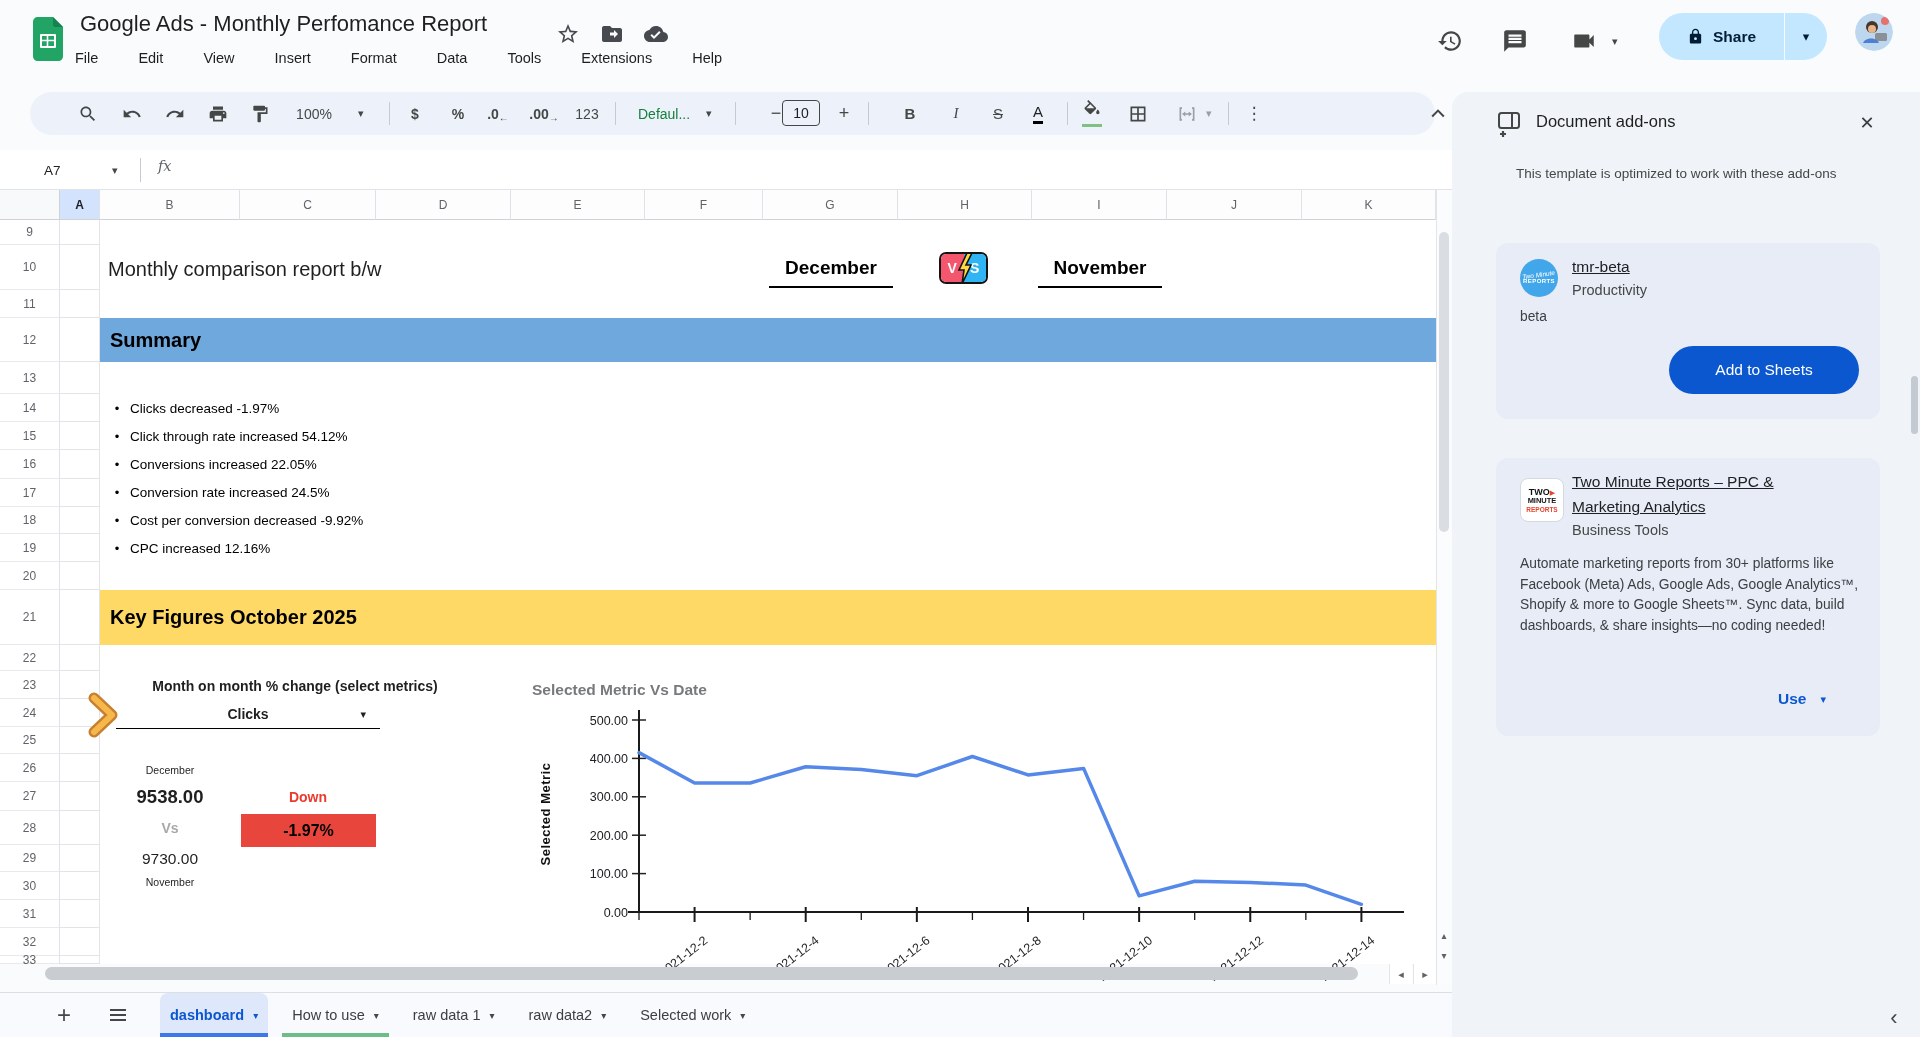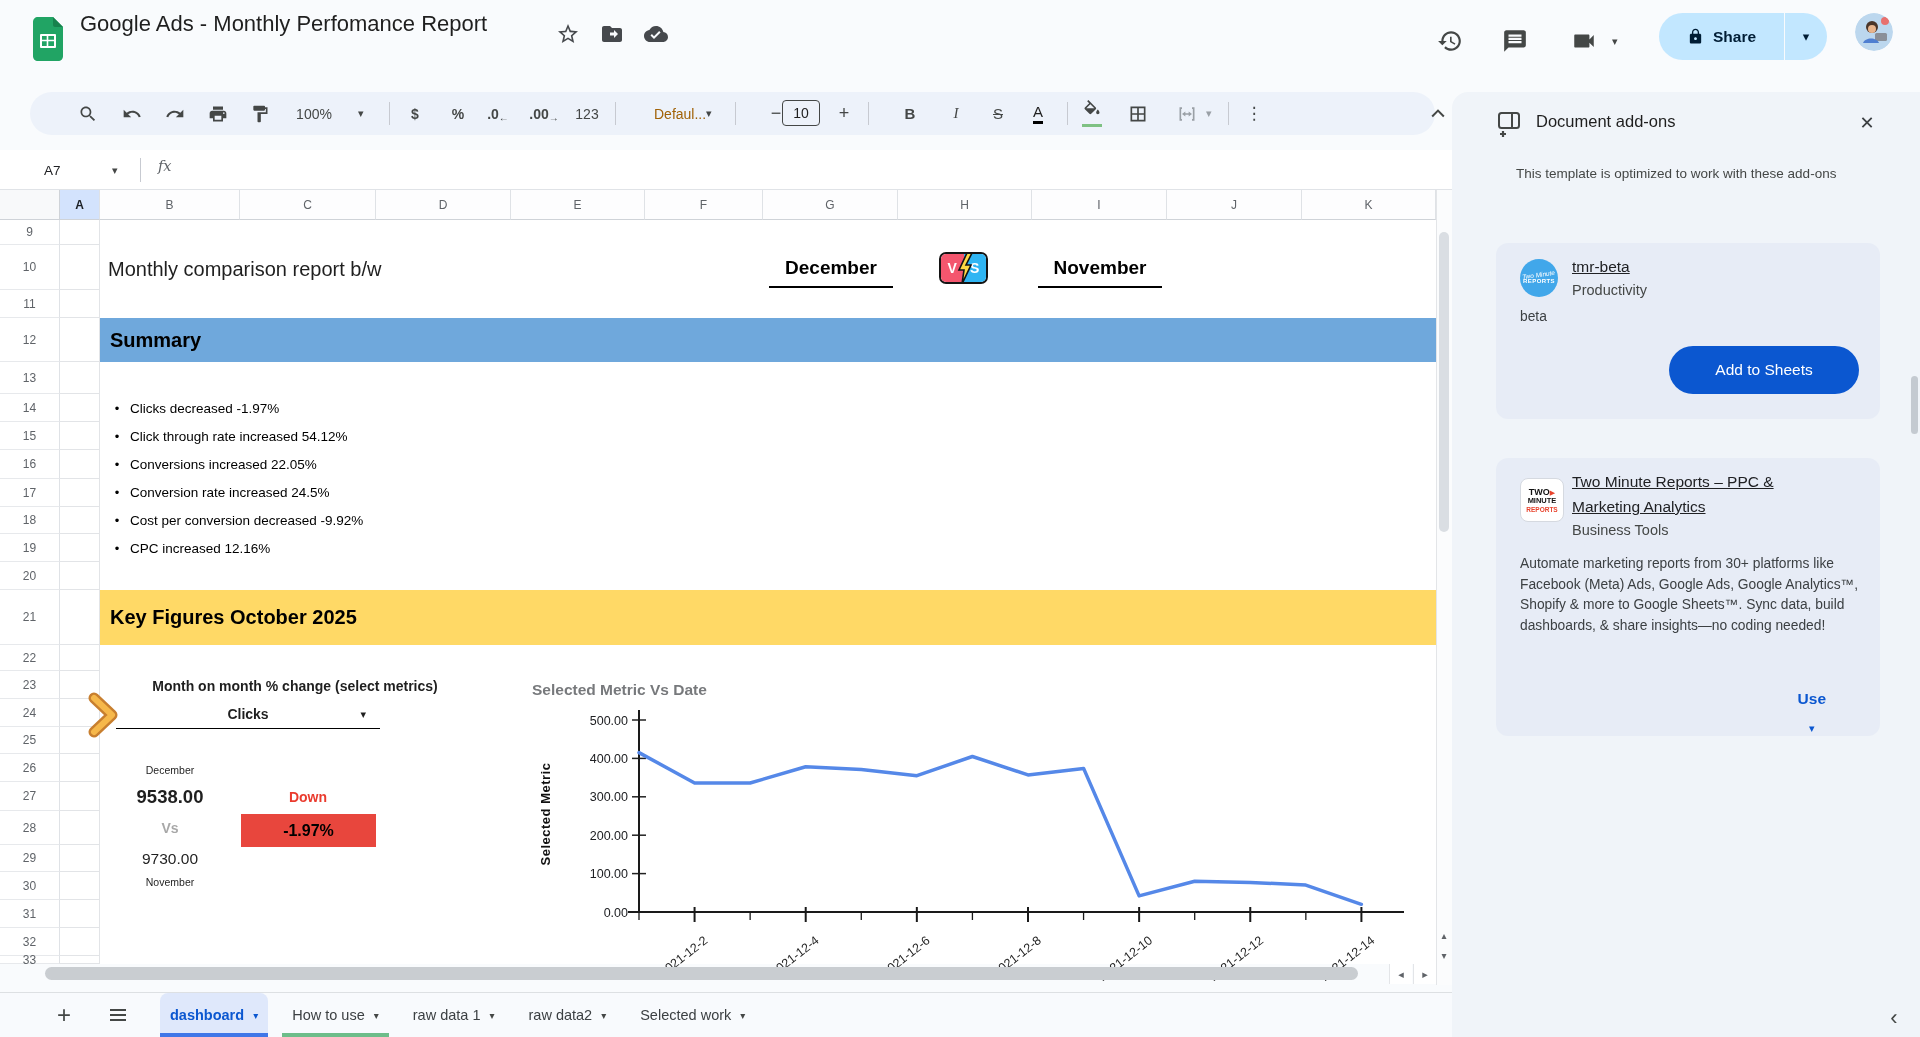--- a/index.html
+++ b/index.html
@@ -73,21 +73,21 @@
   
   #addons-panel { left:1452px; top:92px; width:468px; height:945px; background:#f0f4f9; border-top-left-radius:16px; }
   #panel-title { left:1536px; top:112px; font-size:16.5px; color:#1f1f1f; }
   #panel-close { left:1852px; top:108px; width:30px; height:30px; font-size:18px; color:#3c4043; }
   #panel-sub { left:1516px; top:164px; width:330px; font-size:13.5px; color:#444746; line-height:1.45; }
   .addon-card { position:absolute; left:1496px; width:384px; background:#e7ecf6; border-radius:12px; }
   .addon-name { font-size:15.5px; font-weight:500; color:#202124; text-decoration:underline; line-height:1.6; }
   .addon-cat { font-size:14.5px; color:#444746; margin-top:2px; }
   .addon-desc { font-size:13.8px; color:#3c4043; line-height:1.5; }
   #add-btn { position:absolute; left:173px; top:103px; width:190px; height:48px; background:#0b57d0; border-radius:24px; color:#fff; font-size:15.5px; font-weight:500; }
-  #use-link { position:absolute; right:54px; top:232px; color:#0b57d0; font-size:15.5px; font-weight:bold; display:flex; gap:14px; align-items:center;flex-direction:column; }
+  #use-link { position:absolute; right:54px; top:232px; color:#0b57d0; font-size:15.5px; font-weight:bold; display:flex; gap:14px; align-items:center; }
   #tmr-circle { width:38px; height:38px; border-radius:50%; background:#41a7ea; color:#fff; display:flex; flex-direction:column; align-items:center; justify-content:center; line-height:1; }
   #tmr-circle .l1 { font-size:6.5px; font-style:italic; transform:rotate(-8deg); }
   #tmr-circle .l2 { font-size:6px; font-weight:bold; letter-spacing:.4px; }
   #tmr-square { width:44px; height:44px; border-radius:8px; background:#fff; border:1px solid #d5d9e0; display:flex; flex-direction:column; align-items:center; justify-content:center; line-height:1.15; }
   #tmr-square .s1 { font-size:9px; font-weight:800; color:#111; }
   #tmr-square .s1 em { font-style:normal; color:#e8432d; font-size:7px; }
   #tmr-square .s2 { font-size:7.5px; font-weight:800; color:#111; }
   #tmr-square .s3 { font-size:6.5px; font-weight:800; color:#e8432d; }
   #panel-thumb { left:1911px; top:376px; width:7px; height:58px; background:#c4cad1; border-radius:4px; }
 
@@ -118,20 +118,31 @@
   <svg class="abs title-icon" style="left:556px" viewBox="0 0 24 24" fill="currentColor">
       <path d="M22 9.24l-7.19-.62L12 2 9.19 8.63 2 9.24l5.46 4.73L5.82 21 12 17.27 18.18 21l-1.63-7.03L22 9.24zM12 15.4l-3.76 2.27 1-4.28-3.32-2.88 4.38-.38L12 6.1l1.71 4.04 4.38.38-3.32 2.88 1 4.28L12 15.4z"></path>
     </svg>
   <svg class="abs title-icon" style="left:600px" viewBox="0 0 24 24" fill="currentColor">
       <path d="M20 6h-8l-2-2H4c-1.1 0-2 .9-2 2v12c0 1.1.9 2 2 2h16c1.1 0 2-.9 2-2V8c0-1.1-.9-2-2-2zm-2 6l-4 4v-2.5h-4v-3h4V8l4 4z"></path>
     </svg>
   <svg class="abs title-icon" style="left:644px" viewBox="0 0 24 24" fill="currentColor">
       <path d="M19.35 10.04C18.67 6.59 15.64 4 12 4 9.11 4 6.6 5.64 5.35 8.04 2.34 8.36 0 10.91 0 14c0 3.31 2.69 6 6 6h13c2.76 0 5-2.24 5-5 0-2.64-2.05-4.78-4.65-4.96zM10 17l-3.5-3.5 1.41-1.41L10 14.17 15.18 9l1.41 1.41L10 17z"></path>
     </svg>
 
+  <div class="abs flex" id="menu-row">
+    <span>File</span>
+    <span>Edit</span>
+    <span>View</span>
+    <span>Insert</span>
+    <span>Format</span>
+    <span>Data</span>
+    <span>Tools</span>
+    <span>Extensions</span>
+    <span>Help</span>
+  </div>
 
   <svg class="abs tb-right-icon" style="left:1437px" viewBox="0 0 24 24" fill="currentColor">
       <path d="M13 3c-4.97 0-9 4.03-9 9H1l3.89 3.89.07.14L9 12H6c0-3.87 3.13-7 7-7s7 3.13 7 7-3.13 7-7 7c-1.93 0-3.68-.79-4.94-2.06l-1.42 1.42C8.27 19.99 10.51 21 13 21c4.97 0 9-4.03 9-9s-4.03-9-9-9zm-1 5v5l4.28 2.54.72-1.21-3.5-2.08V8H12z"></path>
     </svg>
   <svg class="abs tb-right-icon" style="left:1502px" viewBox="0 0 24 24" fill="currentColor">
       <path d="M20 2H4c-1.1 0-2 .9-2 2v18l4-4h14c1.1 0 2-.9 2-2V4c0-1.1-.9-2-2-2zm-2 12H6v-2h12v2zm0-3H6V9h12v2zm0-3H6V6h12v2z"></path>
     </svg>
   <svg class="abs tb-right-icon" style="left:1571px" viewBox="0 0 24 24" fill="currentColor">
       <path d="M17 10.5V7c0-.55-.45-1-1-1H4c-.55 0-1 .45-1 1v10c0 .55.45 1 1 1h12c.55 0 1-.45 1-1v-3.5l4 4v-11l-4 4z"></path>
     </svg>
@@ -196,21 +207,21 @@
   <div class="ti fmt-ico" style="left:454px;width:28px">
       <span>.0</span>
       <span style="font-size:10px;margin-top:8px">←</span>
     </div>
   <div class="ti fmt-ico" style="left:498px;width:32px">
       <span>.00</span>
       <span style="font-size:10px;margin-top:8px">→</span>
     </div>
   <div class="ti" style="left:541px;width:32px">123</div>
   <div class="tdiv" style="left:585px"></div>
-  <div class="ti" style="left:620px;width:80px;justify-content:flex-start;padding-left:4px;color:#a16207">Defaul...</div>
+  <div class="ti" style="left:604px;width:80px;justify-content:flex-start;padding-left:4px;color:#15803d">Defaul...</div>
   <span class="abs caret" style="left:676px;top:15px">▾</span>
   <div class="tdiv" style="left:705px"></div>
   <div class="ti" style="left:732px;width:28px;font-size:18px">−</div>
   <div class="ti ctr abs" id="font-size-box" style="left:752px">10</div>
   <div class="ti" style="left:800px;width:28px;font-size:18px">+</div>
   <div class="tdiv" style="left:838px"></div>
   <div class="ti" style="left:866px;width:28px;font-weight:bold;font-size:15px">B</div>
   <div class="ti" style="left:912px;width:28px;font-style:italic;font-size:15px;font-family:'Liberation Serif',serif">I</div>
   <div class="ti" style="left:954px;width:28px;text-decoration:line-through;font-size:15px">S</div>
   <div class="ti" style="left:994px;width:28px">

